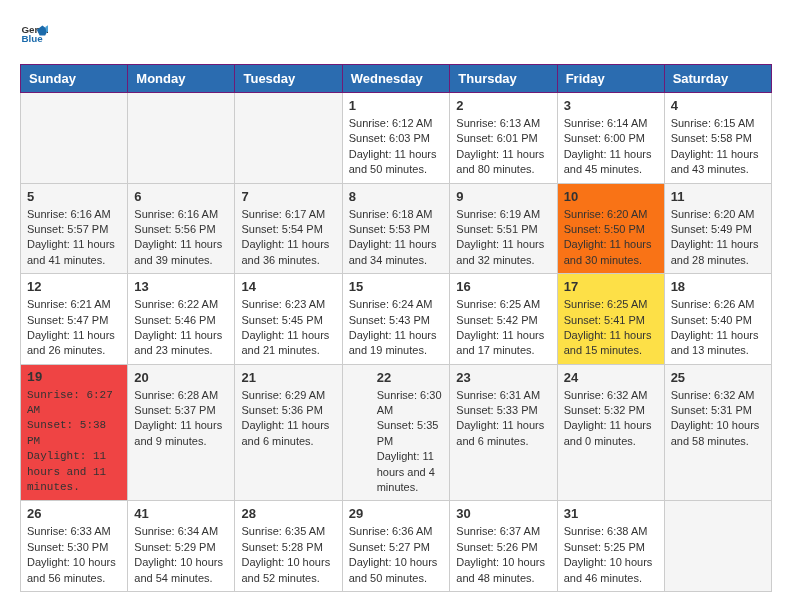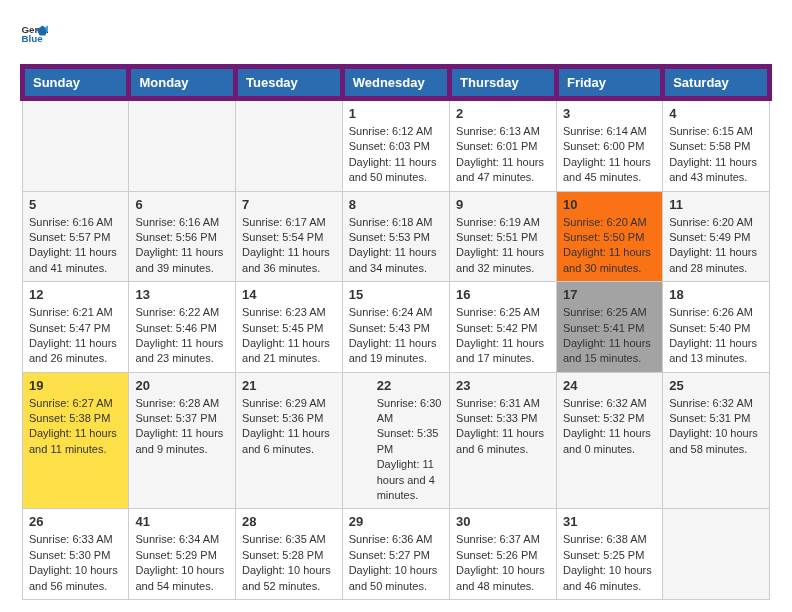--- a/index.html
+++ b/index.html
@@ -43,21 +43,21 @@
       border-collapse: collapse;
       border: 1px solid #ccc;
     }
     .calendar th {
       background-color: #2b6cb0;
       color: white;
       text-align: left;
       padding: 6px 8px;
       font-size: 13px;
       font-weight: bold;
-      border: 5px solid #701a75;
+      border: 1px solid #701a75;
     }
     .calendar td {
       vertical-align: top;
       border: 1px solid #ccc;
       padding: 5px 6px;
       width: 108px;
       height: 90px;
       font-size: 11px;
       color: #333;
       background: #fff;
@@ -130,21 +130,21 @@
             <div>Sunrise: 6:12 AM</div>
             <div>Sunset: 6:03 PM</div>
             <div>Daylight: 11 hours and 50 minutes.</div>
           </div>
         </td>
         <td style="background: rgb(255, 255, 255);">
           <div class="day-number">2</div>
           <div class="day-info">
             <div>Sunrise: 6:13 AM</div>
             <div>Sunset: 6:01 PM</div>
-            <div>Daylight: 11 hours and 47 minutes.</div>
+            <div>Daylight: 11 hours and 80 minutes.</div>
           </div>
         </td>
         <td style="background: rgb(255, 255, 255);">
           <div class="day-number">3</div>
           <div class="day-info">
             <div>Sunrise: 6:14 AM</div>
             <div>Sunset: 6:00 PM</div>
             <div>Daylight: 11 hours and 45 minutes.</div>
           </div>
         </td>
@@ -249,39 +249,39 @@
           </div>
         </td>
         <td style="background: rgb(255, 255, 255);">
           <div class="day-number">16</div>
           <div class="day-info">
             <div>Sunrise: 6:25 AM</div>
             <div>Sunset: 5:42 PM</div>
             <div>Daylight: 11 hours and 17 minutes.</div>
           </div>
         </td>
-        <td style="background: #a3a3a3;">
+        <td style="background: #fde047;">
           <div class="day-number">17</div>
           <div class="day-info">
             <div>Sunrise: 6:25 AM</div>
             <div>Sunset: 5:41 PM</div>
             <div>Daylight: 11 hours and 15 minutes.</div>
           </div>
         </td>
         <td style="background: rgb(255, 255, 255);">
           <div class="day-number">18</div>
           <div class="day-info">
             <div>Sunrise: 6:26 AM</div>
             <div>Sunset: 5:40 PM</div>
             <div>Daylight: 11 hours and 13 minutes.</div>
           </div>
         </td>
       </tr>
       <tr>
-        <td style="background: #fde047;">
+        <td style="background: #ef4444; font-family: Liberation Mono, monospace;">
           <div class="day-number">19</div>
           <div class="day-info">
             <div>Sunrise: 6:27 AM</div>
             <div>Sunset: 5:38 PM</div>
             <div>Daylight: 11 hours and 11 minutes.</div>
           </div>
         </td>
         <td style="background: rgb(245, 245, 245);">
           <div class="day-number">20</div>
           <div class="day-info">

